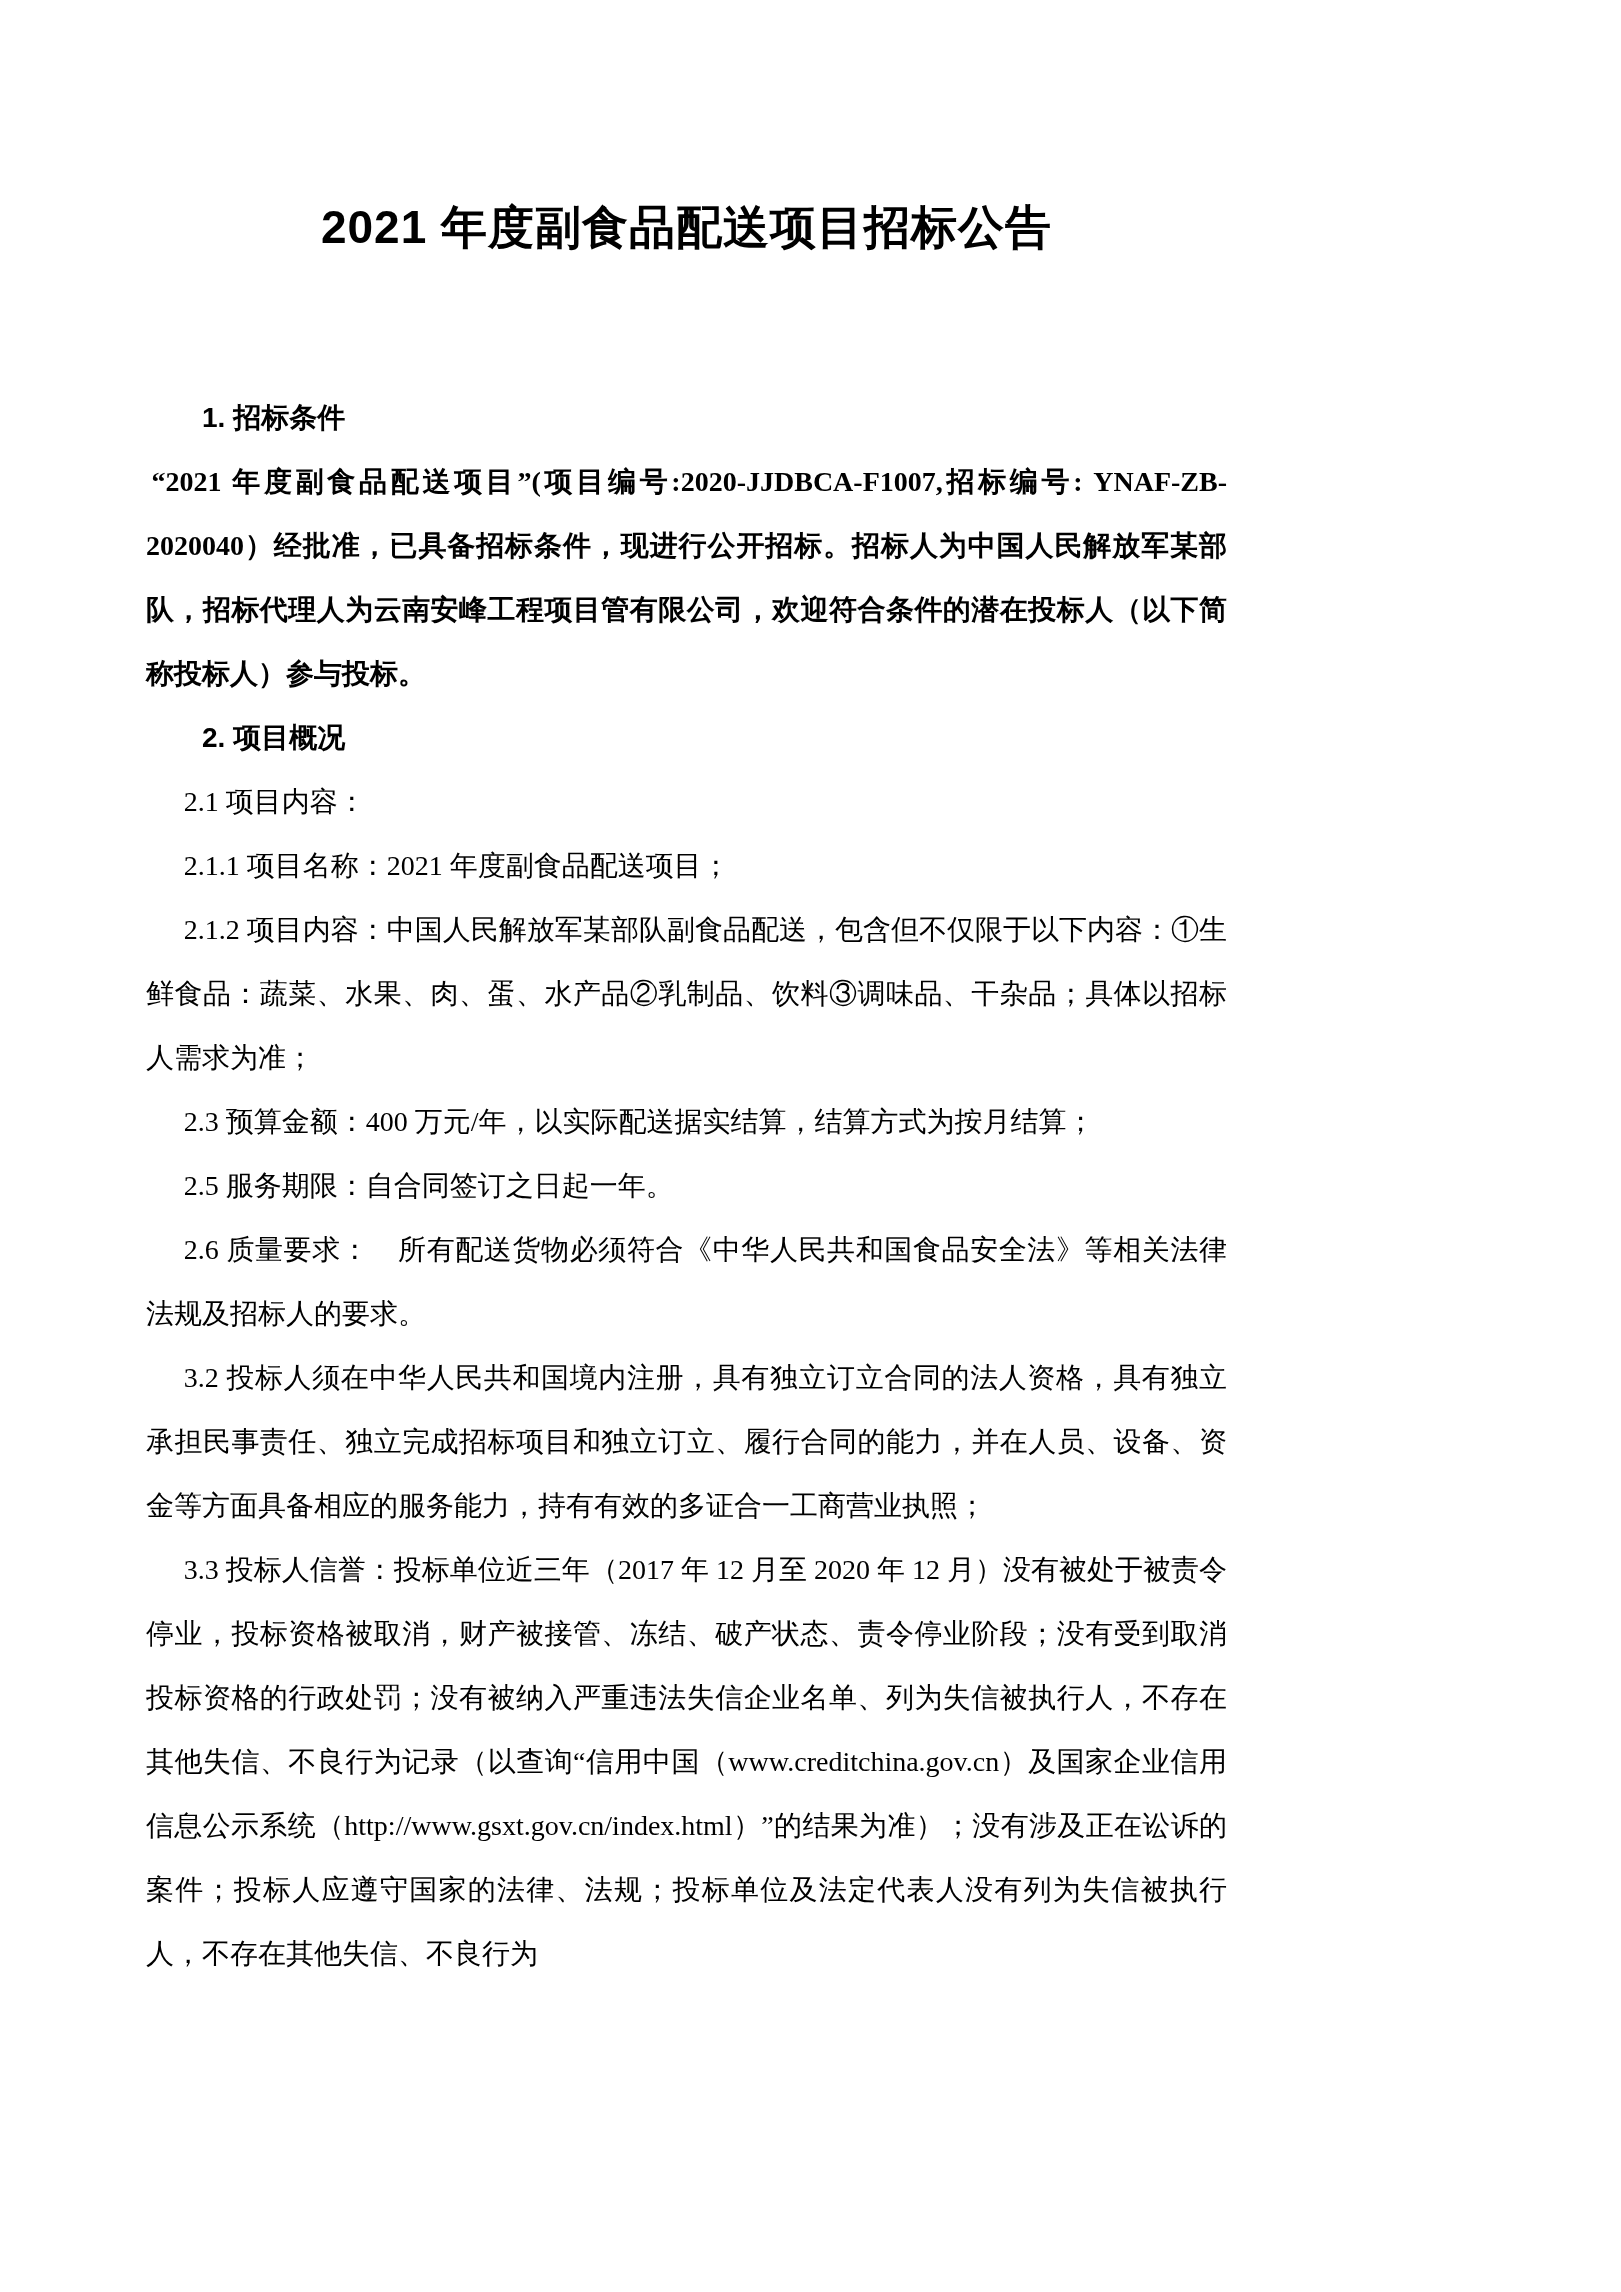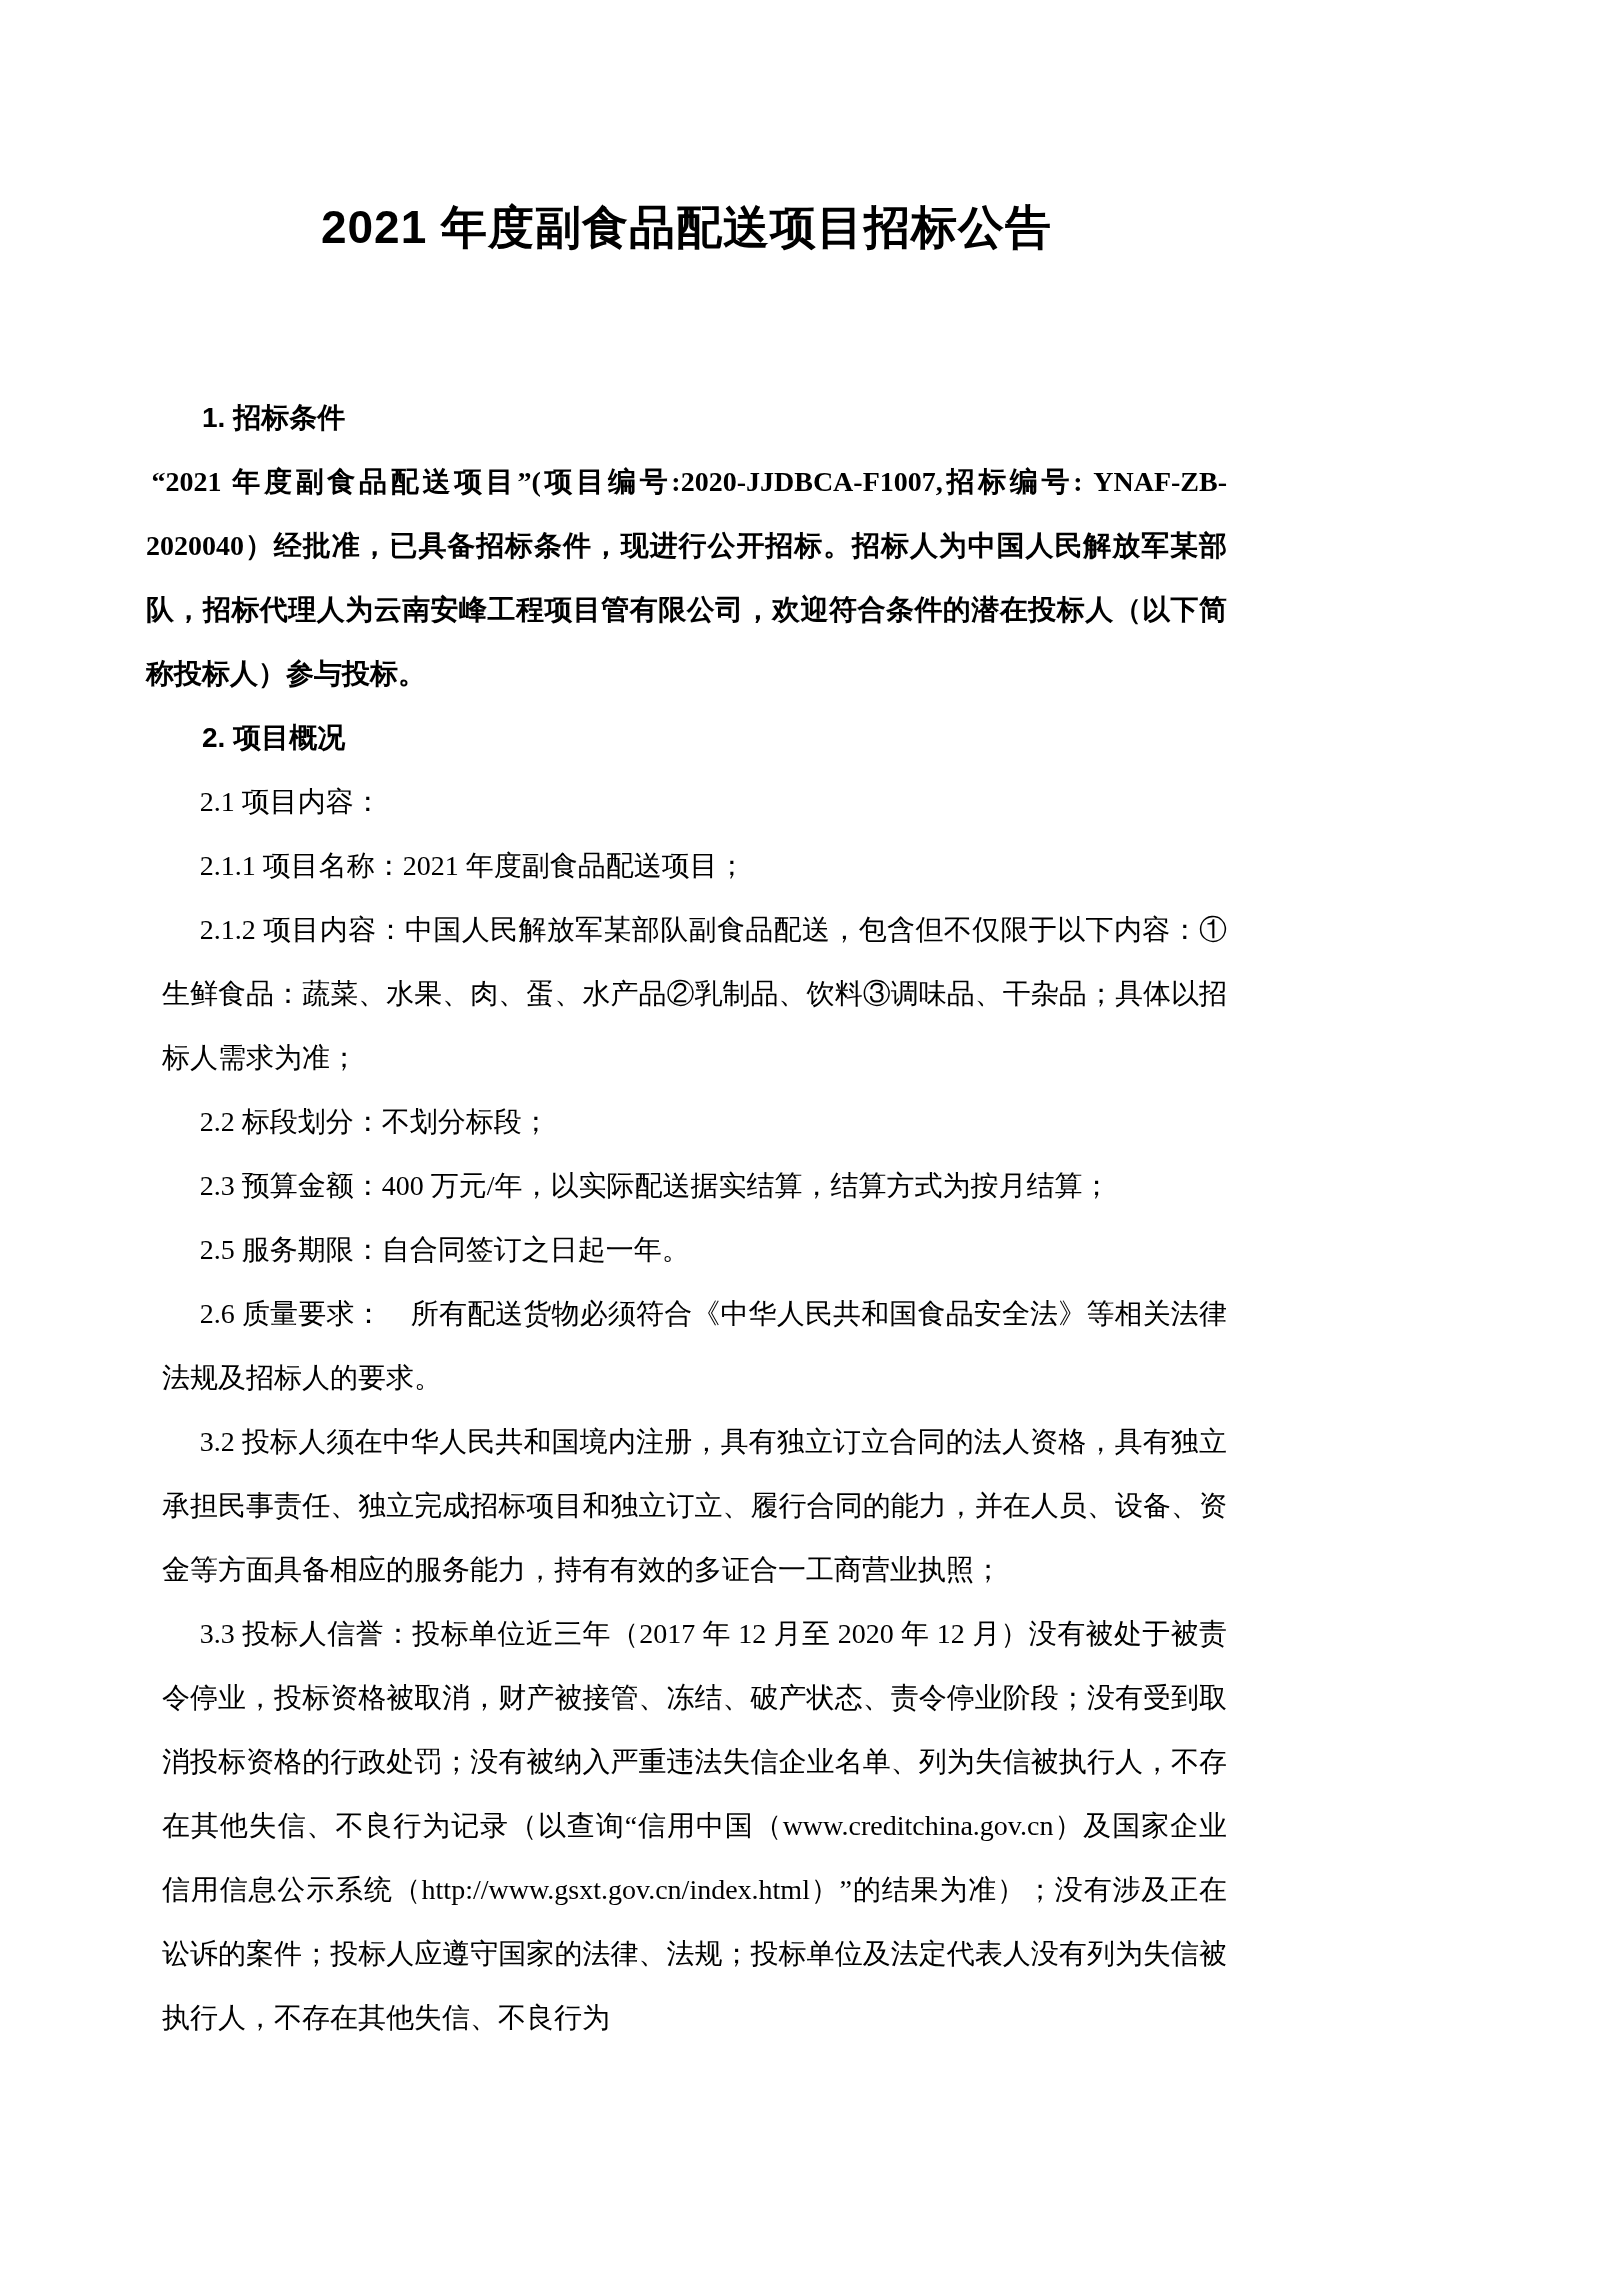--- a/index.html
+++ b/index.html
@@ -40,39 +40,37 @@
     font-weight: bold;
     text-indent: 2em;
     text-align: left;
   }
   .para-quote {
     text-indent: 0.2em;
     font-weight: bold;
   }
   .para-num {
     text-indent: 1.35em;
-    margin-left: 16px;
   }
 </style>
 </head>
 <body>
 
 <div class="page">
   <div class="content">
 
     <h1 class="doc-title">2021 年度副食品配送项目招标公告</h1>
 
     <div class="block heading">1. 招标条件</div>
     <div class="block para-quote">“2021 年度副食品配送项目”(项目编号:2020-JJDBCA-F1007,招标编号: YNAF-ZB-2020040）经批准，已具备招标条件，现进行公开招标。招标人为中国人民解放军某部队，招标代理人为云南安峰工程项目管有限公司，欢迎符合条件的潜在投标人（以下简称投标人）参与投标。</div>
 
     <div class="block heading">2. 项目概况</div>
     <div class="block para-num">2.1 项目内容：</div>
     <div class="block para-num">2.1.1 项目名称：2021 年度副食品配送项目；</div>
     <div class="block para-num">2.1.2 项目内容：中国人民解放军某部队副食品配送，包含但不仅限于以下内容：①生鲜食品：蔬菜、水果、肉、蛋、水产品②乳制品、饮料③调味品、干杂品；具体以招标人需求为准；</div>
-    <div class="block para-num">2.2 标段划分：不划分标段；</div>
     <div class="block para-num">2.3 预算金额：400 万元/年，以实际配送据实结算，结算方式为按月结算；</div>
     <div class="block para-num">2.5 服务期限：自合同签订之日起一年。</div>
     <div class="block para-num">2.6 质量要求：　所有配送货物必须符合《中华人民共和国食品安全法》等相关法律法规及招标人的要求。</div>
 
     <div class="block para-num">3.2 投标人须在中华人民共和国境内注册，具有独立订立合同的法人资格，具有独立承担民事责任、独立完成招标项目和独立订立、履行合同的能力，并在人员、设备、资金等方面具备相应的服务能力，持有有效的多证合一工商营业执照；</div>
     <div class="block para-num">3.3 投标人信誉：投标单位近三年（2017 年 12 月至 2020 年 12 月）没有被处于被责令停业，投标资格被取消，财产被接管、冻结、破产状态、责令停业阶段；没有受到取消投标资格的行政处罚；没有被纳入严重违法失信企业名单、列为失信被执行人，不存在其他失信、不良行为记录（以查询“信用中国（www.creditchina.gov.cn）及国家企业信用信息公示系统（http://www.gsxt.gov.cn/index.html）”的结果为准）；没有涉及正在讼诉的案件；投标人应遵守国家的法律、法规；投标单位及法定代表人没有列为失信被执行人，不存在其他失信、不良行为</div>
 
   </div>
 </div>
 

